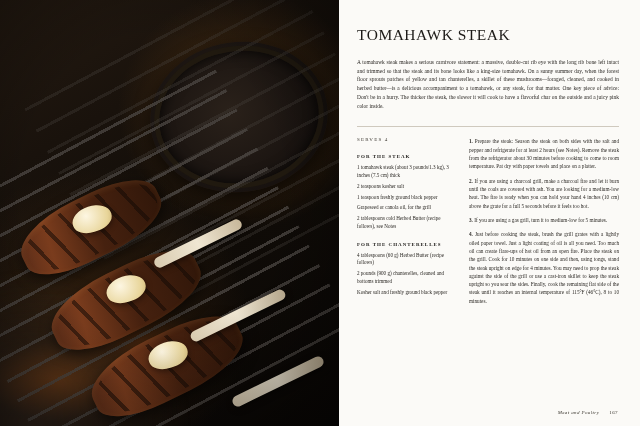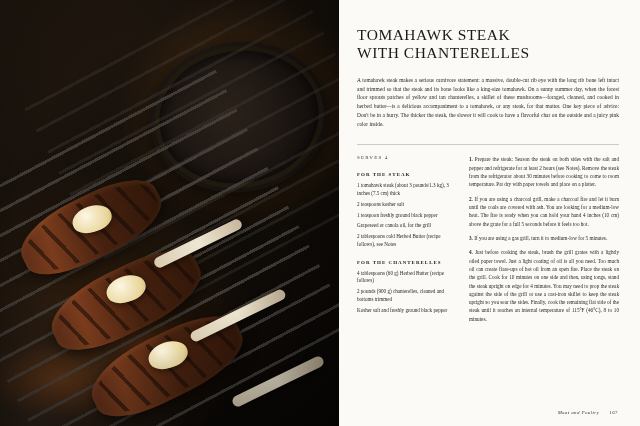--- a/index.html
+++ b/index.html
@@ -269,21 +269,20 @@
       <div class="vignette"></div>
     </div>
   </div>
 
   <div class="gutter"></div>
 
   <div class="text-page">
 
     <h1 class="recipe-title">
       <span>TOMAHAWK STEAK</span><br>
-      <span>WITH CHANTERELLES</span>
     </h1>
 
     <p class="headnote">A tomahawk steak makes a serious carnivore statement: a massive, double-cut rib eye with the long rib bone left intact and trimmed so that the steak and its bone looks like a king-size tomahawk. On a sunny summer day, when the forest floor sprouts patches of yellow and tan chanterelles, a skillet of these mushrooms—foraged, cleaned, and cooked in herbed butter—is a delicious accompaniment to a tomahawk, or any steak, for that matter. One key piece of advice: Don't be in a hurry. The thicker the steak, the slower it will cook to have a flavorful char on the outside and a juicy pink color inside.</p>
 
     <div class="hr"></div>
 
     <div class="cols">
 
       <div class="col-left">
         <div class="serves">SERVES 4</div>

